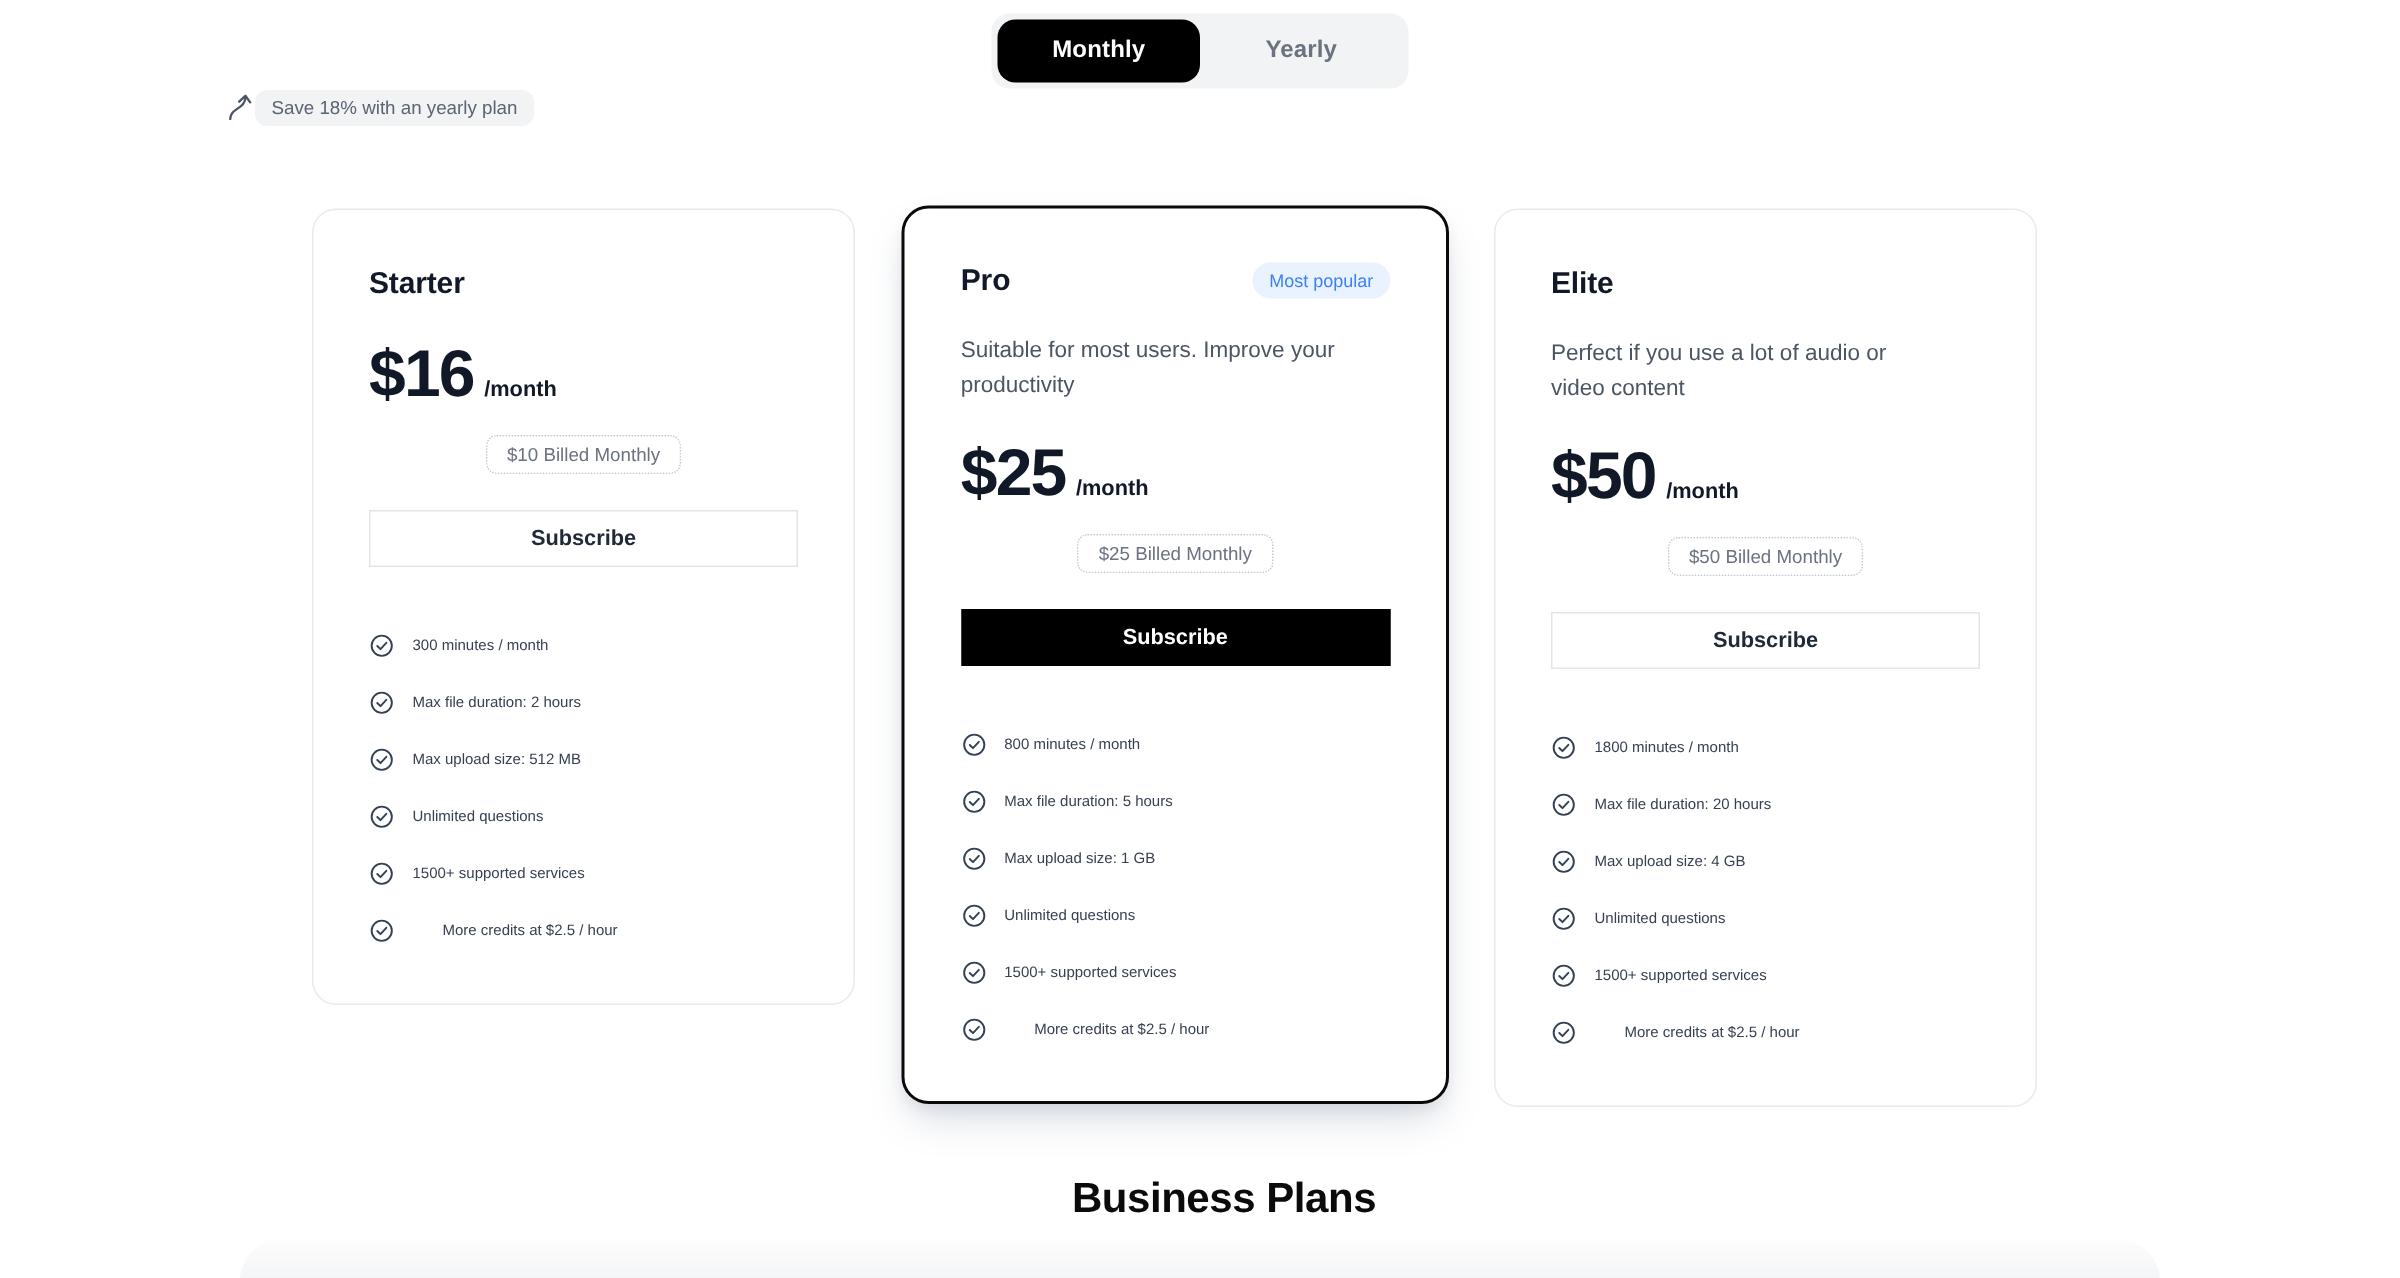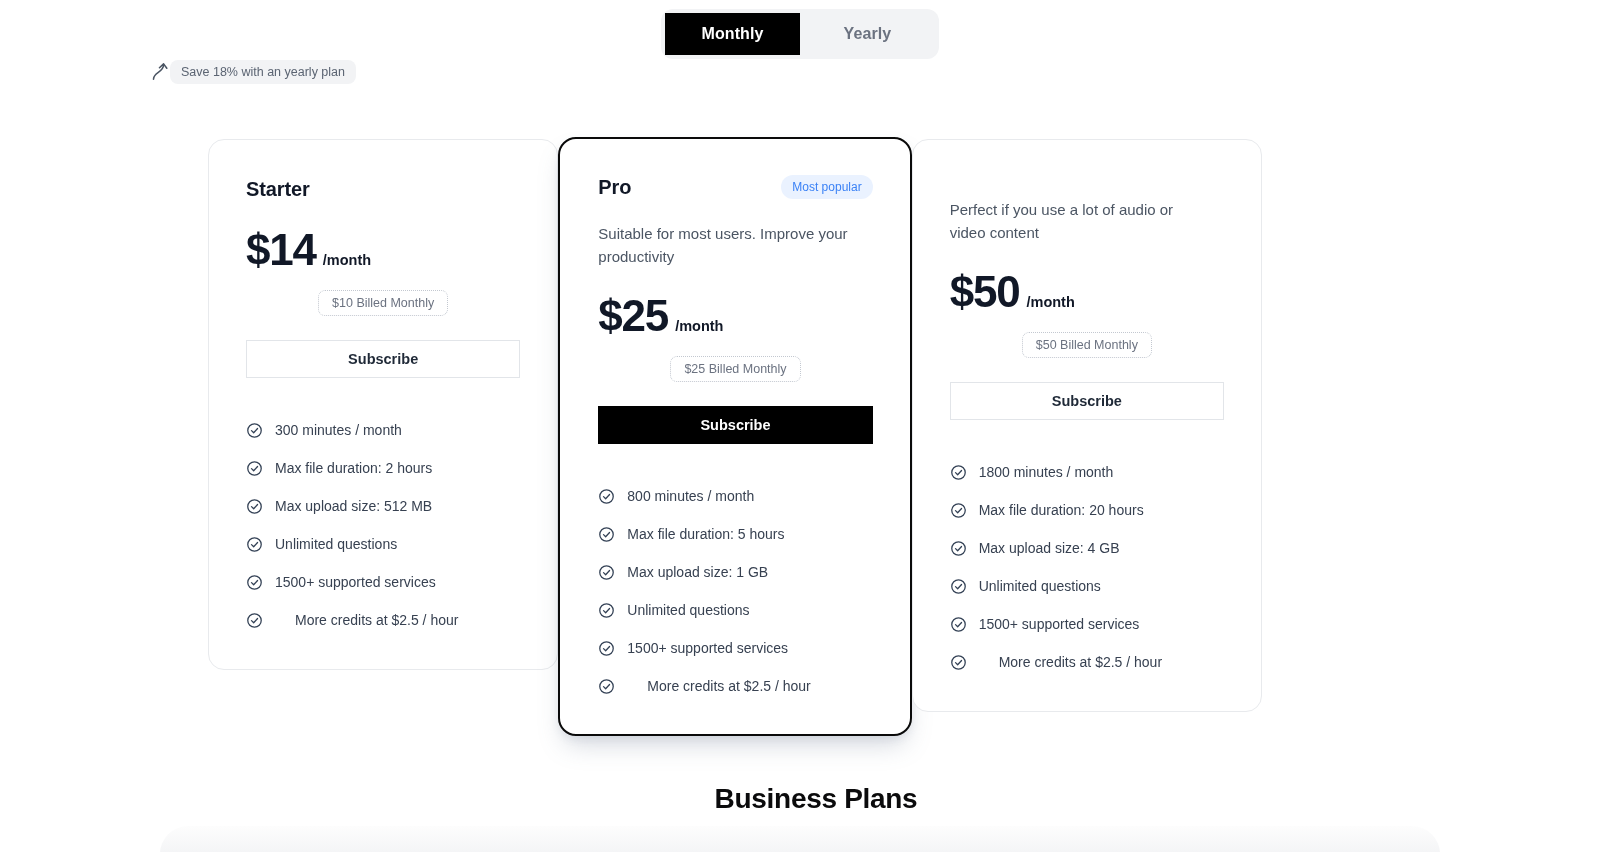--- a/index.html
+++ b/index.html
@@ -33,21 +33,21 @@
     align-items: center;
     background: #f2f3f5;
     border-radius: 12px;
     padding: 4px;
     width: 278px;
     height: 50px;
   }
   .toggle-opt {
     flex: 1;
     height: 42px;
-    border-radius: 0;
+    border-radius: 12px;
     display: flex;
     align-items: center;
     justify-content: center;
     font-size: 16px;
     font-weight: 700;
     color: #6b7280;
     cursor: pointer;
     user-select: none;
     letter-spacing: .1px;
   }
@@ -78,21 +78,21 @@
     padding: 5px 11px;
     border-radius: 8px;
     white-space: nowrap;
   }
 
   
   .cards {
     position: absolute;
     top: 139px;
     left: 208px;
-    width: 1054px;
+    width: 1150px;
     display: flex;
     align-items: flex-start;
     justify-content: space-between;
   }
 
   .card {
     width: 362px;
     background: #ffffff;
     border: 1px solid #e8eaed;
     border-radius: 16px;
@@ -205,21 +205,21 @@
   }
   .feature:last-child { margin-bottom: 0; gap: 20px; }
   .check-icon {
     flex: 0 0 auto;
     width: 17px;
     height: 17px;
     margin-right: 12px;
     color: #334155;
   }
   .feature-text {
-    font-size: 14px;
+    font-size: 10px;
     color: #374151;
     line-height: 1.2;
   }
 
   
   .business-title {
     position: absolute;
     top: 783px;
     left: 16px;
     width: 1600px;
@@ -264,21 +264,21 @@
     <div class="save-chip">Save 18% with an yearly plan</div>
   </div>
 
   <div class="cards">
 
     <div class="card">
       <div class="card-head">
         <div class="plan-name">Starter</div>
       </div>
       <div class="price-row">
-        <span class="price">$14</span>
+        <span class="price">$16</span>
         <span class="period">/month</span>
       </div>
       <div class="billed-row">
         <span class="billed-chip">$10 Billed Monthly</span>
       </div>
       <button class="subscribe">Subscribe</button>
       <ul class="features">
         <li class="feature">
           <svg class="check-icon" viewBox="0 0 24 24" fill="none">
               <circle cx="12" cy="12" r="9.5" stroke="currentColor" stroke-width="1.8"></circle>
@@ -378,20 +378,23 @@
           <svg class="check-icon" viewBox="0 0 24 24" fill="none">
               <circle cx="12" cy="12" r="9.5" stroke="currentColor" stroke-width="1.8"></circle>
               <path d="M7.8 12.2 L10.8 15.2 L16.3 9.2" stroke="currentColor" stroke-width="1.8" stroke-linecap="round" stroke-linejoin="round"></path>
             </svg>
           <span class="feature-text">More credits at $2.5 / hour</span>
         </li>
       </ul>
     </div>
 
     <div class="card">
+      <div class="card-head">
+        <div class="plan-name">Elite</div>
+      </div>
       <div class="plan-desc">Perfect if you use a lot of audio or video content</div>
       <div class="price-row">
         <span class="price">$50</span>
         <span class="period">/month</span>
       </div>
       <div class="billed-row">
         <span class="billed-chip">$50 Billed Monthly</span>
       </div>
       <button class="subscribe">Subscribe</button>
       <ul class="features">

